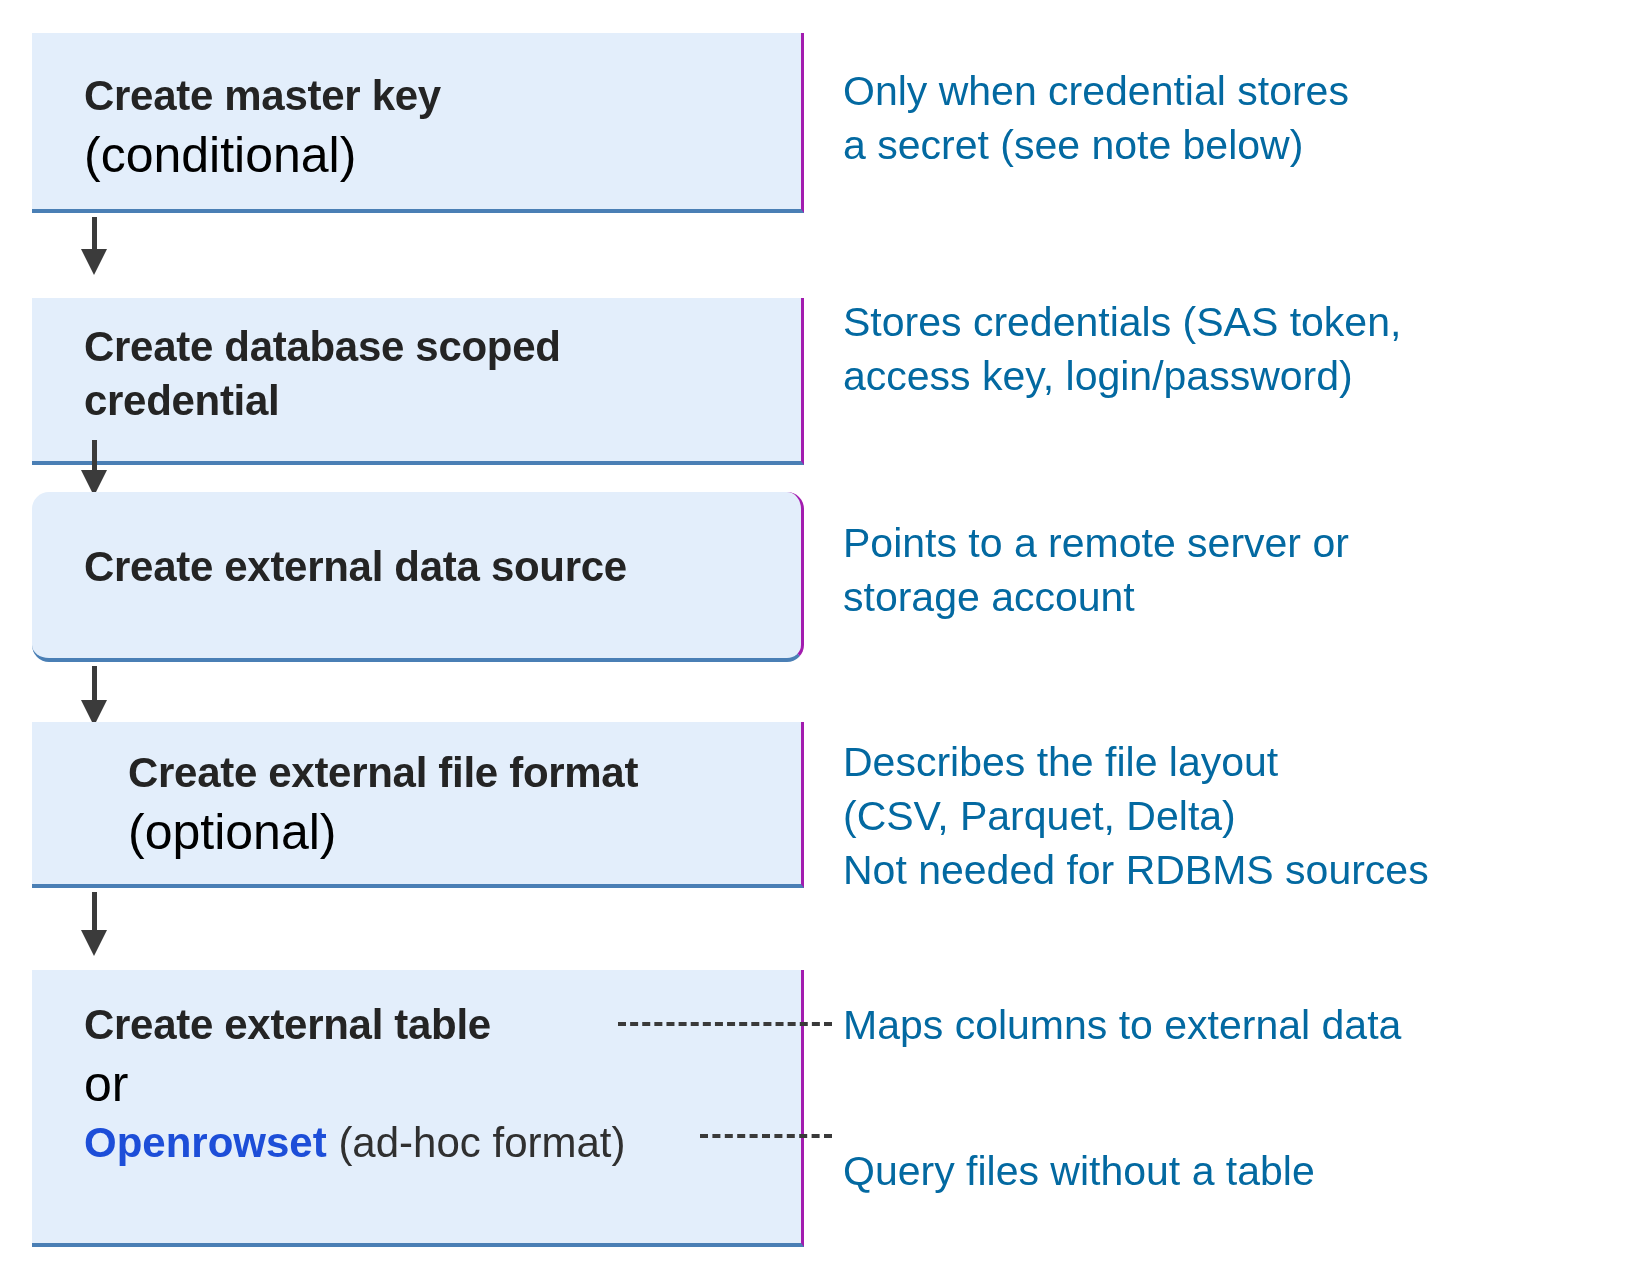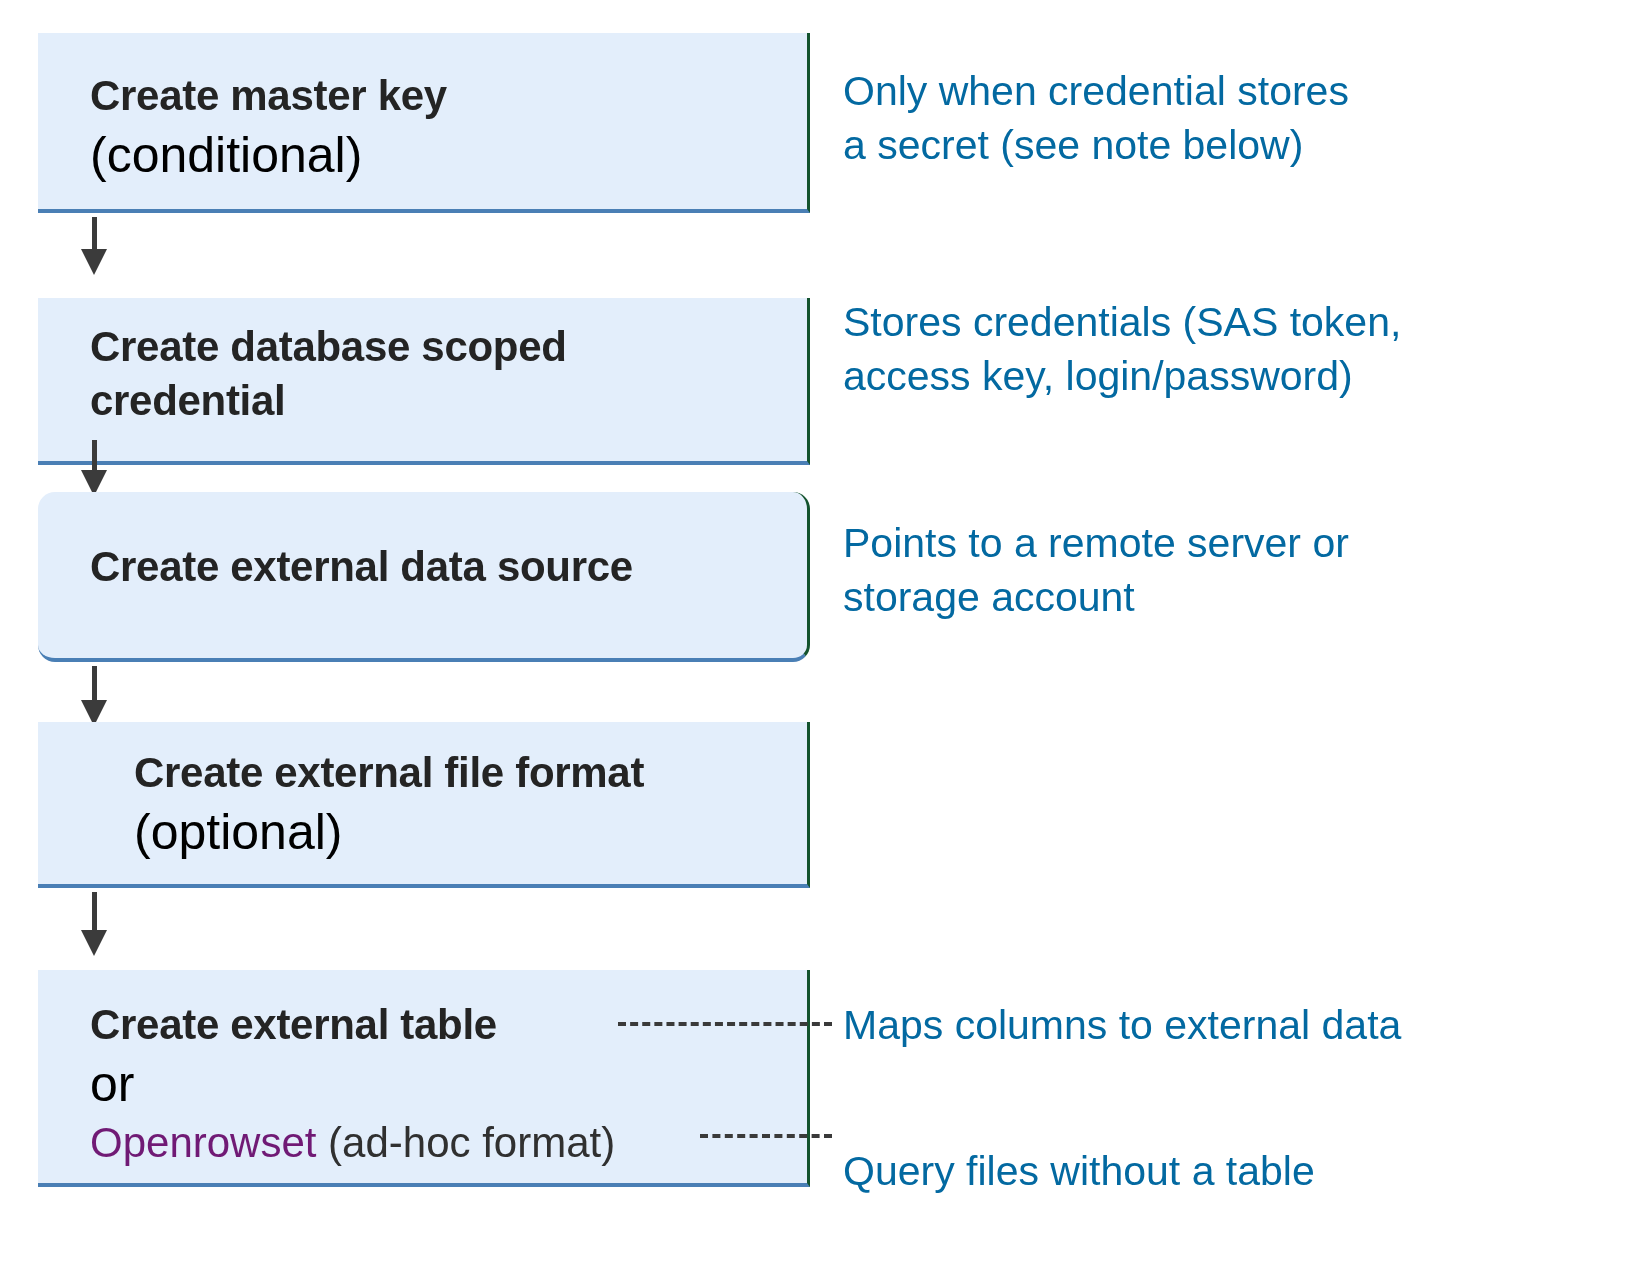--- a/index.html
+++ b/index.html
@@ -16,26 +16,26 @@
   }
   #canvas {
     position: relative;
     width: 1638px;
     height: 1284px;
   }
 
   
   .flow-box {
     position: absolute;
-    left: 38px;
+    left: 32px;
     width: 772px;
     box-sizing: border-box;
     background: #e3eefb;
     border-bottom: 4px solid #4a7fb5;
-    border-right: 3px solid #14532d;
+    border-right: 3px solid #a21caf;
   }
   .flow-box .box-inner {
     position: absolute;
     left: 52px;
     right: 10px;
   }
   .box-title {
     font-weight: bold;
     font-size: 42px;
     line-height: 1.28;
@@ -138,32 +138,35 @@
     <div class="shaft" style="height:36px;"></div>
     <div class="head" style="top:34px;"></div>
   </div>
 
   <div class="flow-box" style="top:722px; height:166px;">
     <div class="box-inner" style="top:24px;margin-left:44px;">
       <div class="box-title">Create external file format</div>
       <div class="box-sub">(optional)</div>
     </div>
   </div>
+  <div class="note" style="top:735px;">Describes the file layout
+(CSV, Parquet, Delta)
+Not needed for RDBMS sources</div>
 
   <div class="arrow" style="top:892px; height:64px;">
     <div class="shaft" style="height:40px;"></div>
     <div class="head" style="top:38px;"></div>
   </div>
 
-  <div class="flow-box" style="top:970px; height:217px;">
+  <div class="flow-box" style="top:970px; height:277px;">
     <div class="box-inner" style="top:28px;">
       <div class="box-title">Create external table</div>
       <div class="box-sub" style="line-height:1.28;">or</div>
       <div style="font-size:42px; line-height:1.28;">
-        <span style="font-weight:normal; color:#701a75;">Openrowset</span><span style="font-weight:normal; color:#303030;"> (ad-hoc format)</span>
+        <span style="font-weight:bold; color:#1d4ed8;">Openrowset</span><span style="font-weight:normal; color:#303030;"> (ad-hoc format)</span>
       </div>
     </div>
   </div>
 
   <div class="dashed" style="left:618px; top:1022px; width:214px;"></div>
   <div class="note" style="top:998px; left:843px;">Maps columns to external data</div>
 
   <div class="dashed" style="left:700px; top:1134px; width:132px;"></div>
   <div class="note" style="top:1144px; left:843px;">Query files without a table</div>
 

